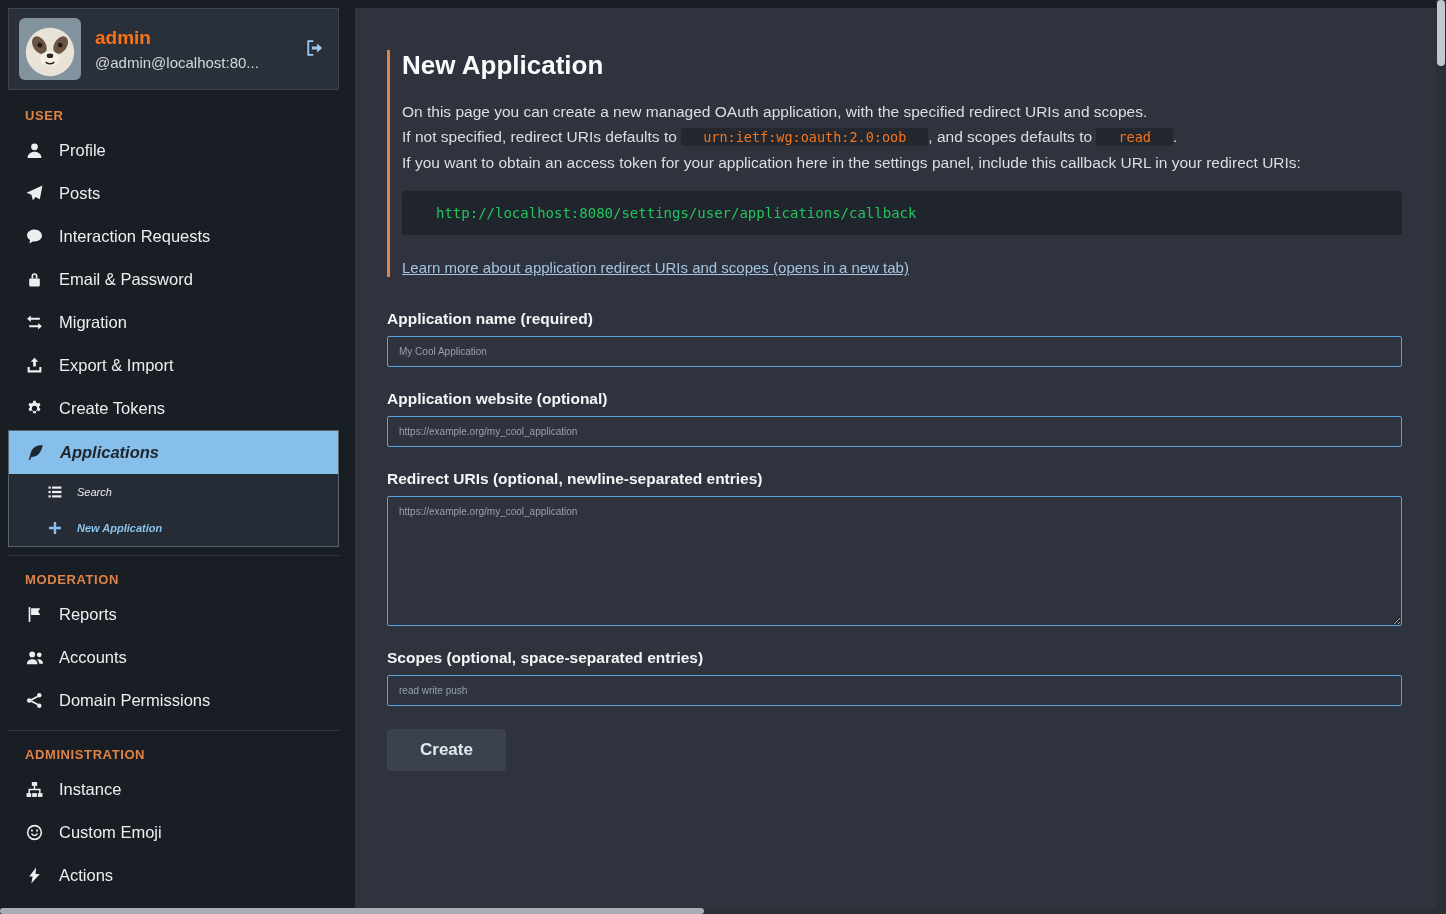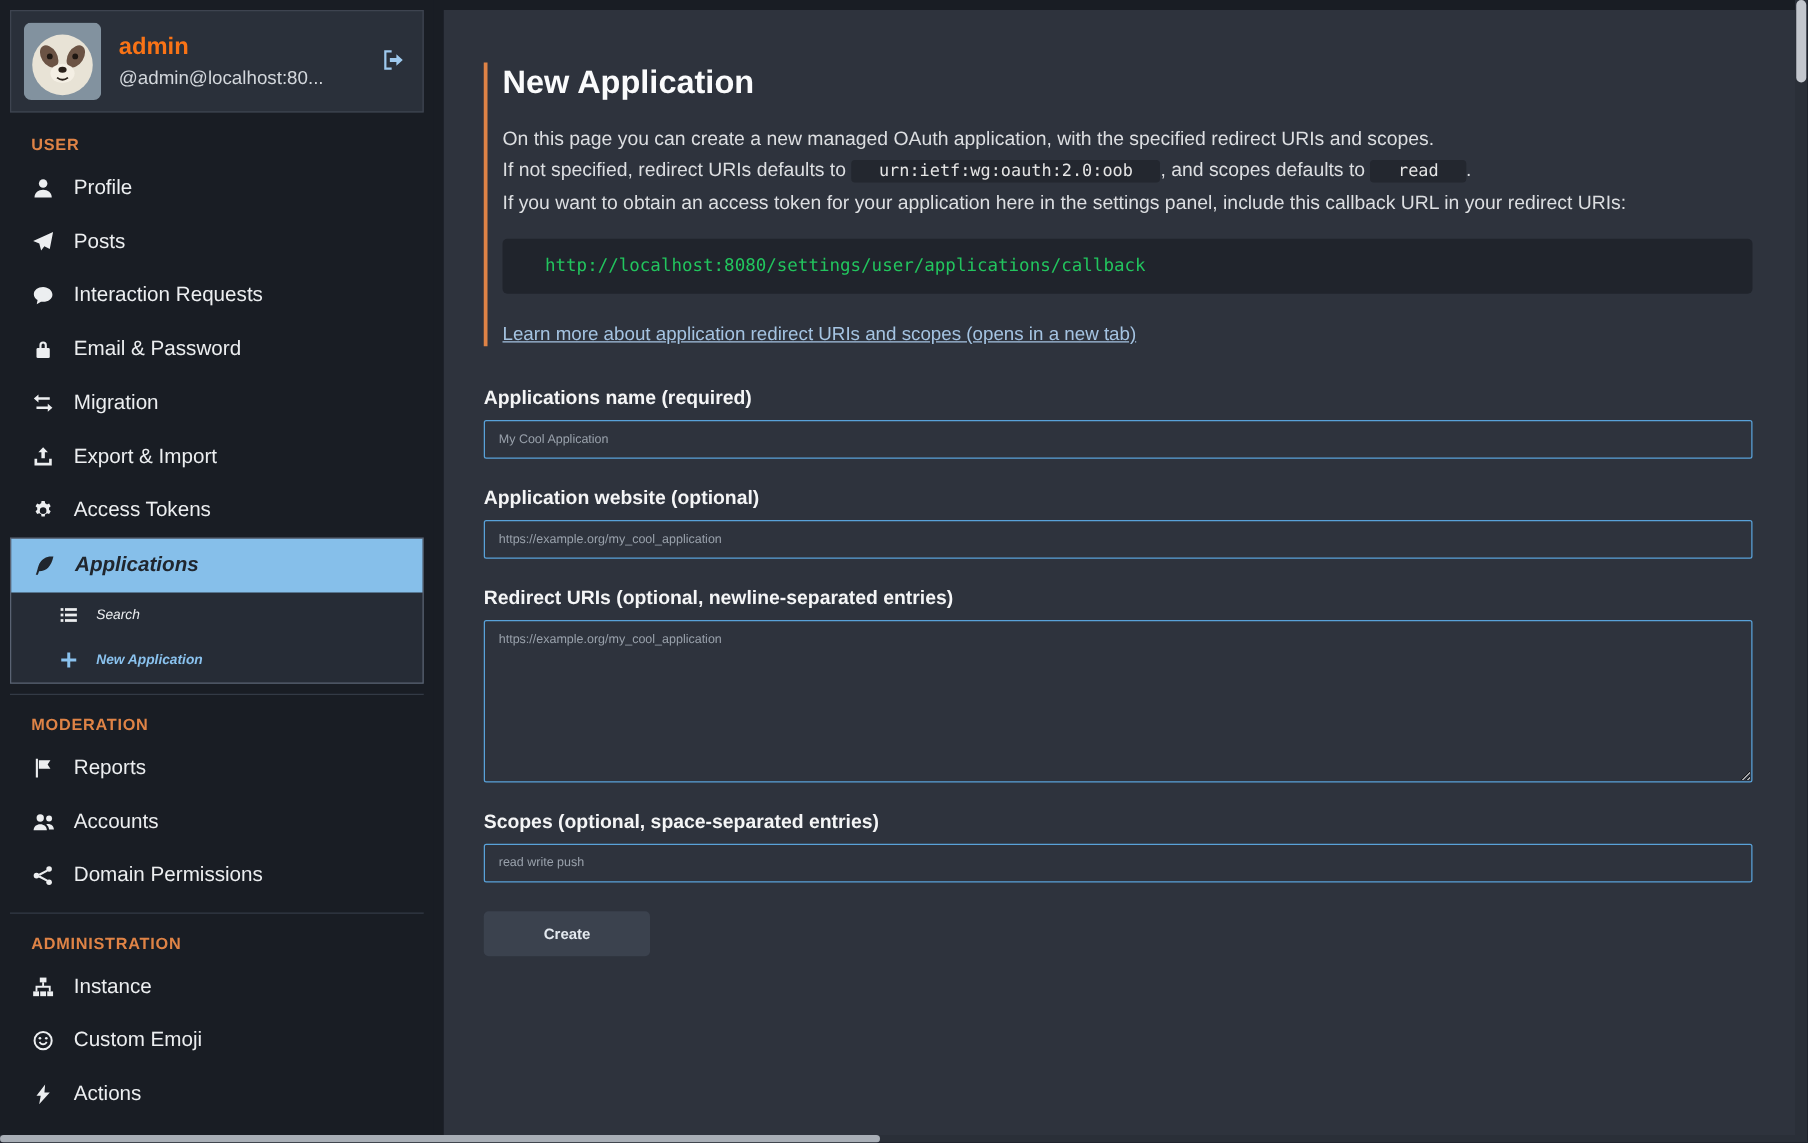--- a/index.html
+++ b/index.html
@@ -62,21 +62,21 @@
   
   .main {
     position: absolute; left: 355px; top: 8px; right: 10px; bottom: 6px;
     background: #2e333d; padding: 42px 34px 42px 32px; overflow: hidden;
   }
   .header-block { border-left: 3px solid #df8346; padding-left: 12px; margin-bottom: 33px; }
   .page-title { margin: 0 0 18px; font-size: 26px; color: #fafbfc; font-weight: bold; }
   .intro { margin: 0; font-size: 15.5px; line-height: 25px; color: #dcdee1; }
   code.inline {
     font-family: "DejaVu Sans Mono", monospace; font-size: 13.5px;
-    background: #23272f; padding: 1px 22px; border-radius: 3px; color: #e5e5e5;
+    background: #23272f; padding: 1px 22px; border-radius: 3px; color: #f97316;
   }
   .code-block {
     margin-top: 16px; background: #20242c; border-radius: 4px;
     padding: 14px 34px; font-family: "DejaVu Sans Mono", monospace;
     font-size: 14px; color: #22c55e;
   }
   .learn-link { display: inline-block; margin-top: 24px; color: #a5c4e2; font-size: 15px; text-decoration: underline; cursor: pointer; }
 
   form label {
     display: block; font-weight: bold; font-size: 15.5px;
@@ -85,22 +85,22 @@
   .text-input {
     display: block; width: 100%; background: transparent;
     border: 1.5px solid #59a2d9; border-radius: 2px;
     padding: 9px 11px; font-size: 10px; color: #e9ebee;
     font-family: "Liberation Sans", sans-serif; margin-bottom: 23px;
     outline: none;
   }
   .text-input::placeholder { color: #99a1ab; opacity: 1; }
   textarea.text-input { height: 130px; resize: vertical; }
   .create-btn {
-    background: #3b424e; color: #e3e9ef; font-weight: bold; font-size: 12px;
-    border: none; border-radius: 4px; padding: 11px 48px; cursor: pointer;
+    background: #3b424e; color: #e3e9ef; font-weight: bold; font-size: 17px;
+    border: none; border-radius: 4px; padding: 11px 33px; cursor: pointer;
     font-family: "Liberation Sans", sans-serif;
   }
 
   
   .vscrollbar { position: absolute; right: 0; top: 0; bottom: 0; width: 10px; background: #2a2f38; }
   .vthumb { position: absolute; top: 0; left: 1px; width: 8px; height: 66px; background: #c3c7ce; border-radius: 4px; }
   .hscrollbar { position: absolute; left: 0; right: 10px; bottom: 0; height: 6px; background: #2a2f38; }
   .hthumb { position: absolute; left: 0; top: 0; height: 6px; width: 49%; background: #a8aeb6; border-radius: 3px; }
 </style>
 </head>
@@ -189,21 +189,21 @@
           </svg>
         </span>
       <span>Export &amp; Import</span>
     </a>
     <a class="nav-item">
       <span class="icon">
           <svg width="17" height="17" viewBox="0 0 16 16" fill="currentColor">
             <path fill-rule="evenodd" d="M6.8.8h2.4l.3 1.7c.5.2 1 .4 1.4.8l1.6-.6 1.2 2-1.3 1.1a5 5 0 0 1 0 1.6l1.3 1.1-1.2 2-1.6-.6c-.4.4-.9.6-1.4.8l-.3 1.7H6.8l-.3-1.7a5 5 0 0 1-1.4-.8l-1.6.6-1.2-2 1.3-1.1a5 5 0 0 1 0-1.6L2.3 4.7l1.2-2 1.6.6c.4-.4.9-.6 1.4-.8zM8 5.5a2.5 2.5 0 1 0 0 5 2.5 2.5 0 0 0 0-5z"></path>
           </svg>
         </span>
-      <span>Access Tokens</span>
+      <span>Create Tokens</span>
     </a>
 
     <div class="nav-group">
       <a class="nav-item active">
         <span class="icon">
             <svg width="17" height="17" viewBox="0 0 16 16" fill="currentColor">
               <path d="M14.8 1.2c-4.6-.6-8.6 1.4-10.6 5.4-.9 1.9-1.2 4-2.2 6.9l-.5 1.3h1.6l.9-2.5c2.9-.3 5.1-1 6.8-2.7 1.9-1.9 3.2-4.6 4-8.4z"></path>
             </svg>
           </span>
         <span>Applications</span>
@@ -306,21 +306,21 @@
   <section class="header-block">
     <h1 class="page-title">New Application</h1>
     <p class="intro">On this page you can create a new managed OAuth application, with the specified redirect URIs and scopes.</p>
     <p class="intro"><span>If not specified, redirect URIs defaults to </span><code class="inline">urn:ietf:wg:oauth:2.0:oob</code><span>, and scopes defaults to </span><code class="inline">read</code><span>.</span></p>
     <p class="intro">If you want to obtain an access token for your application here in the settings panel, include this callback URL in your redirect URIs:</p>
     <div class="code-block">http://localhost:8080/settings/user/applications/callback</div>
     <a class="learn-link" href="#">Learn more about application redirect URIs and scopes (opens in a new tab)</a>
   </section>
 
   <form>
-    <label>Applications name (required)</label>
+    <label>Application name (required)</label>
     <input type="text" class="text-input" placeholder="My Cool Application" style="">
 
     <label>Application website (optional)</label>
     <input type="text" class="text-input" placeholder="https://example.org/my_cool_application" style="">
 
     <label>Redirect URIs (optional, newline-separated entries)</label>
     <textarea class="text-input" placeholder="https://example.org/my_cool_application" style=""></textarea>
 
     <label>Scopes (optional, space-separated entries)</label>
     <input type="text" class="text-input" placeholder="read write push" style="">

